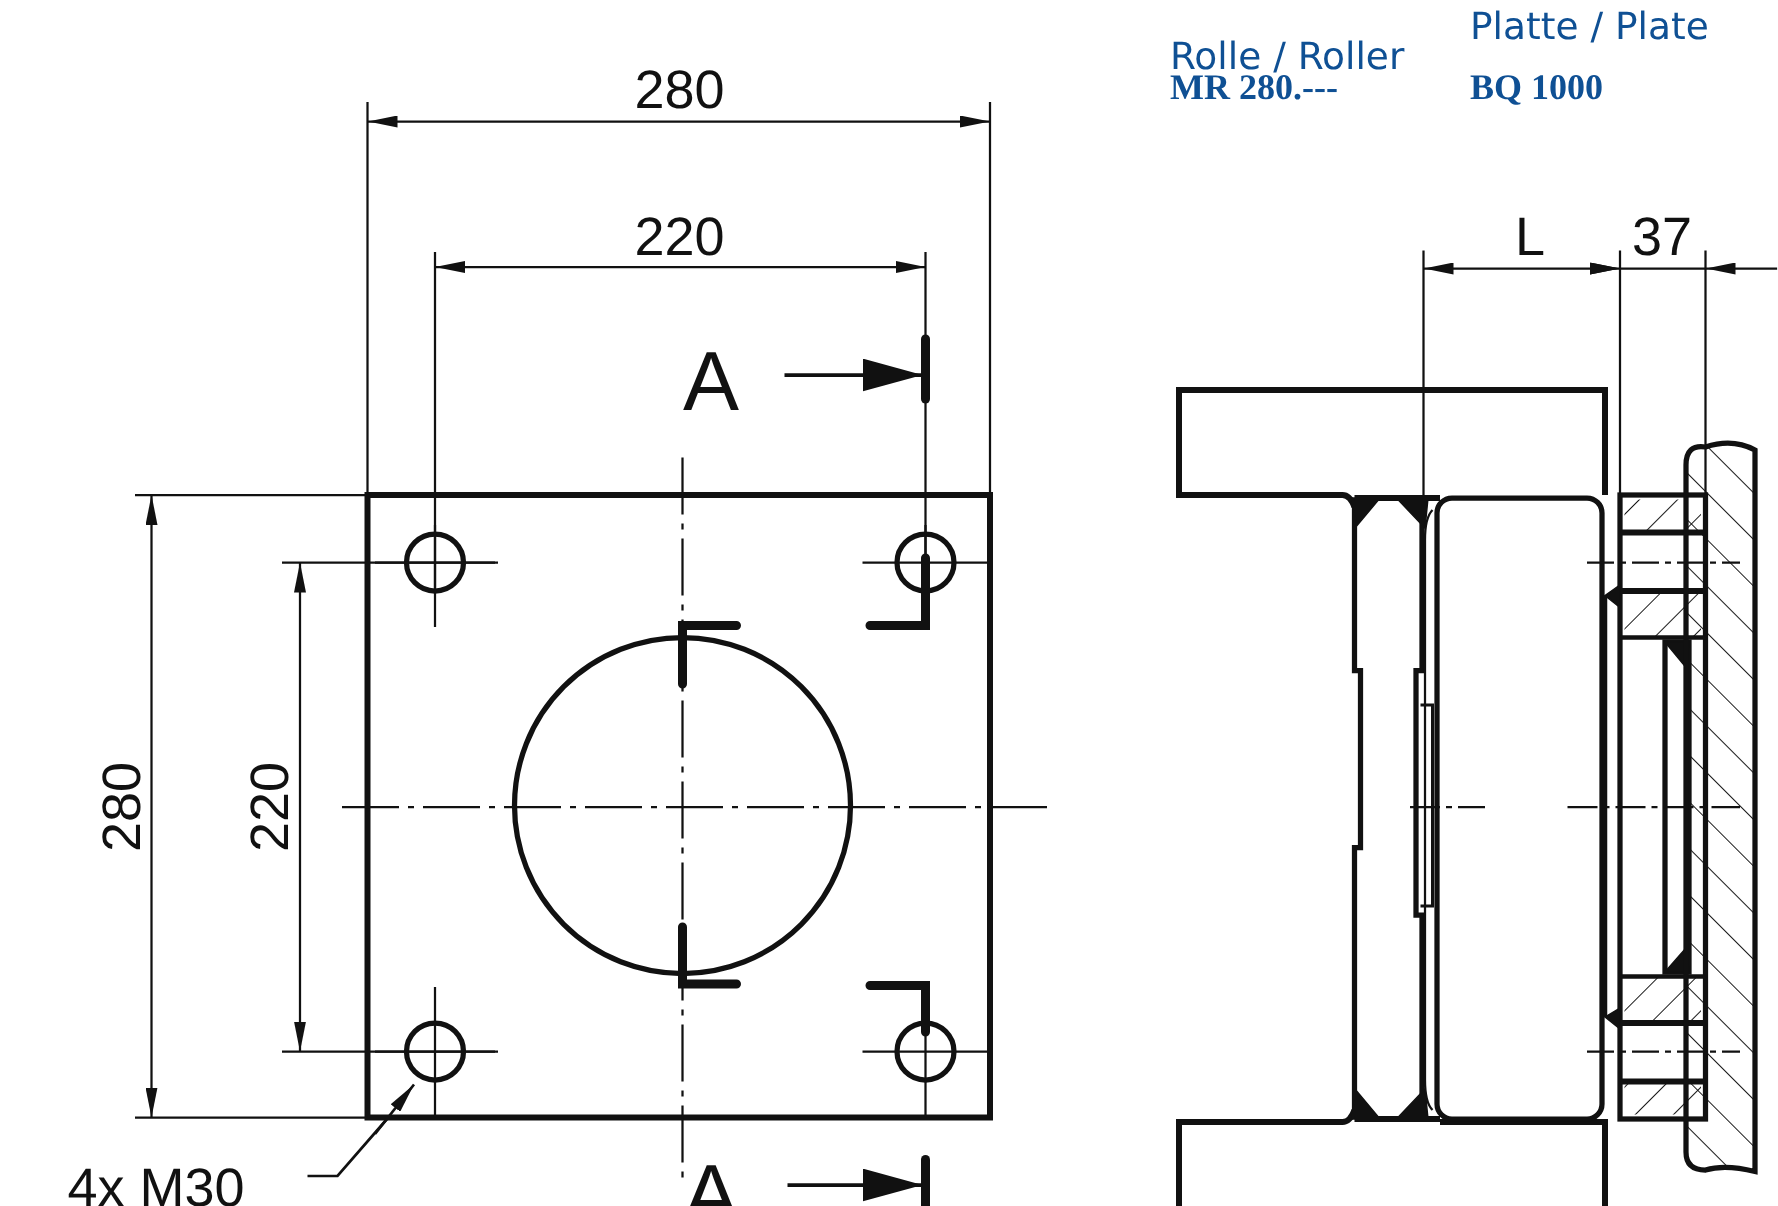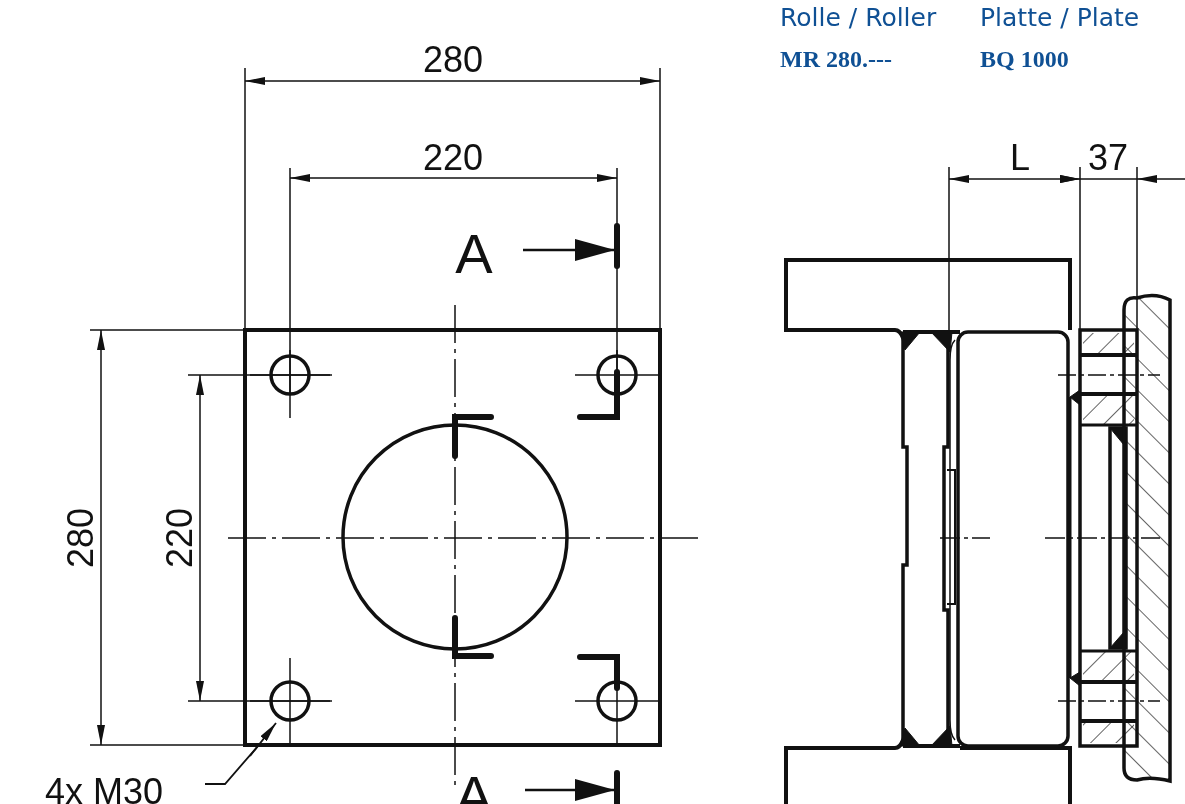--- a/index.html
+++ b/index.html
@@ -9,21 +9,21 @@
   .hdr-sub{font-family:"DejaVu Sans",sans-serif;font-size:25px;top:3px;}
   .hdr-main{font-family:Liberation Serif, serif;font-size:24px;font-weight:bold;top:46px;}
   svg{position:absolute;left:0;top:0;}
   .dim-text{font-family:"Liberation Sans",sans-serif;font-size:36px;fill:#111;}
   .sec-text{font-family:"Liberation Sans",sans-serif;font-size:56px;fill:#111;}
 </style>
 </head>
 <body>
 
 <div id="header">
-  <span class="hdr-row hdr-sub" style="left:0px;">Rolle / Roller</span>
+  <span class="hdr-row hdr-sub" style="left:0px;margin-top:20px;">Rolle / Roller</span>
   <span class="hdr-row hdr-sub" style="left:200px;">Platte / Plate</span>
   <span class="hdr-row hdr-main" style="left:0px;">MR 280.---</span>
   <span class="hdr-row hdr-main" style="left:200px;">BQ 1000</span>
 </div>
 
 <svg width="1185" height="804" viewBox="0 0 1185 804">
   <defs>
     <marker id="arr" viewBox="0 0 20 8" refX="20" refY="4" markerWidth="20" markerHeight="8" markerUnits="userSpaceOnUse" orient="auto-start-reverse">
       <path d="M0,0 L20,4 L0,8 Z" fill="#111"></path>
     </marker>

